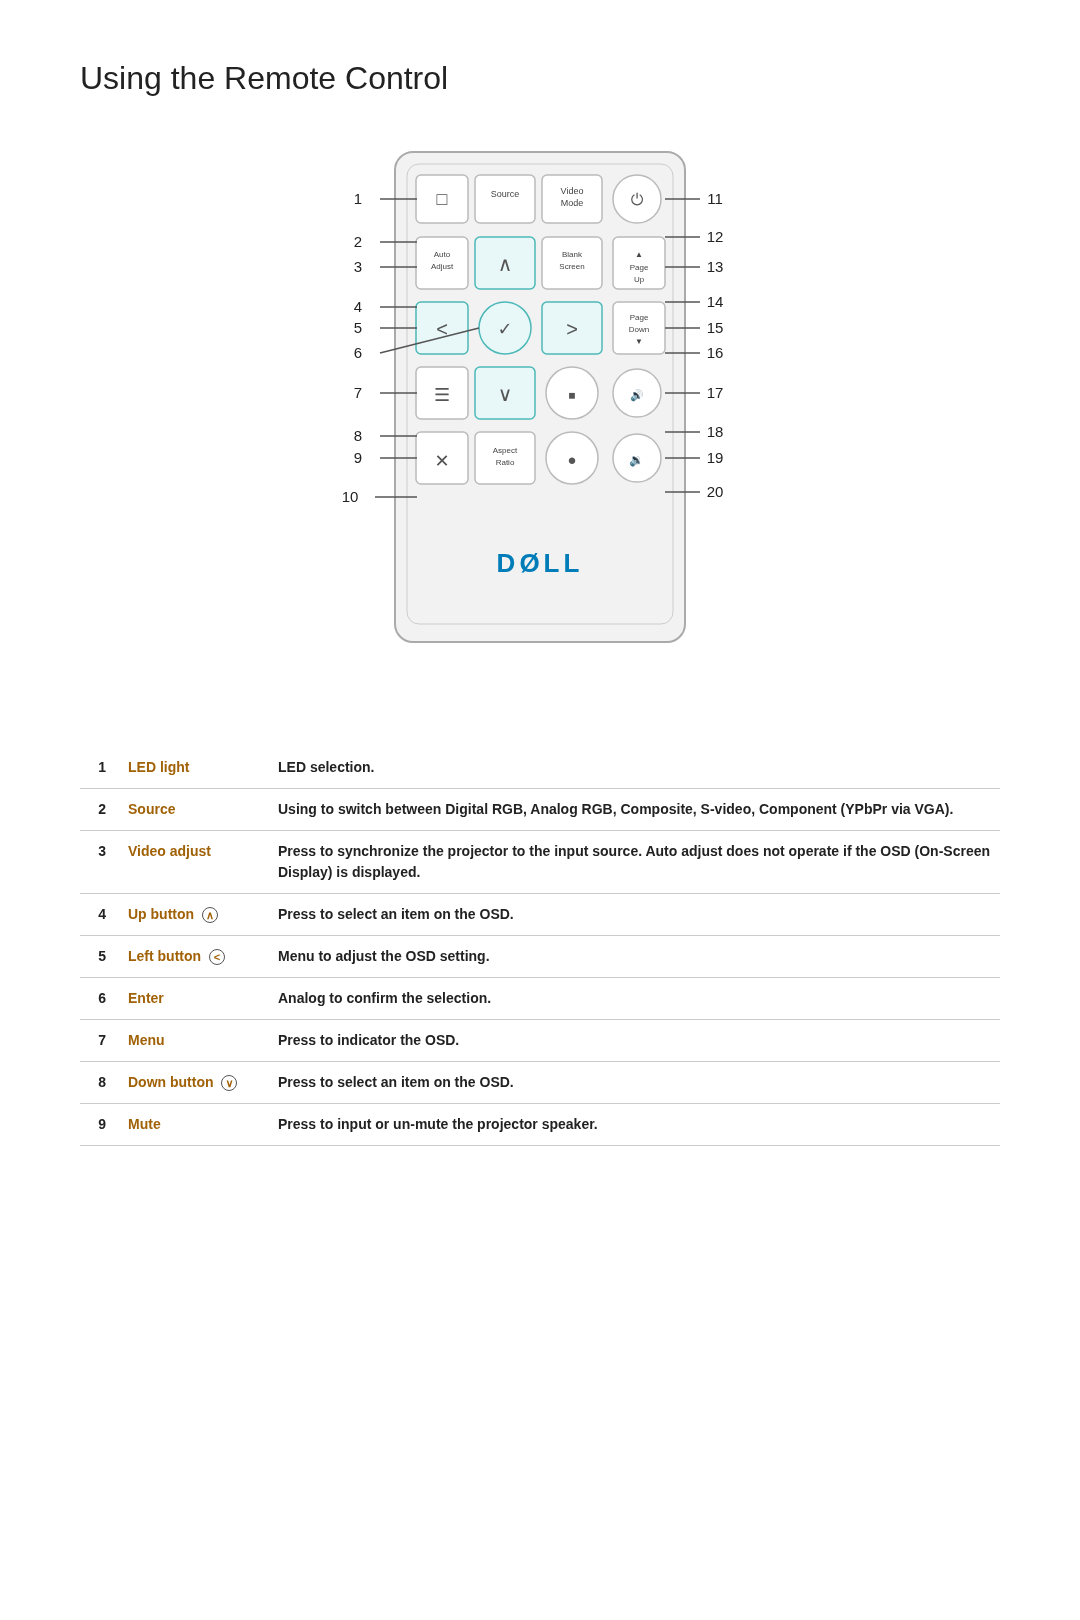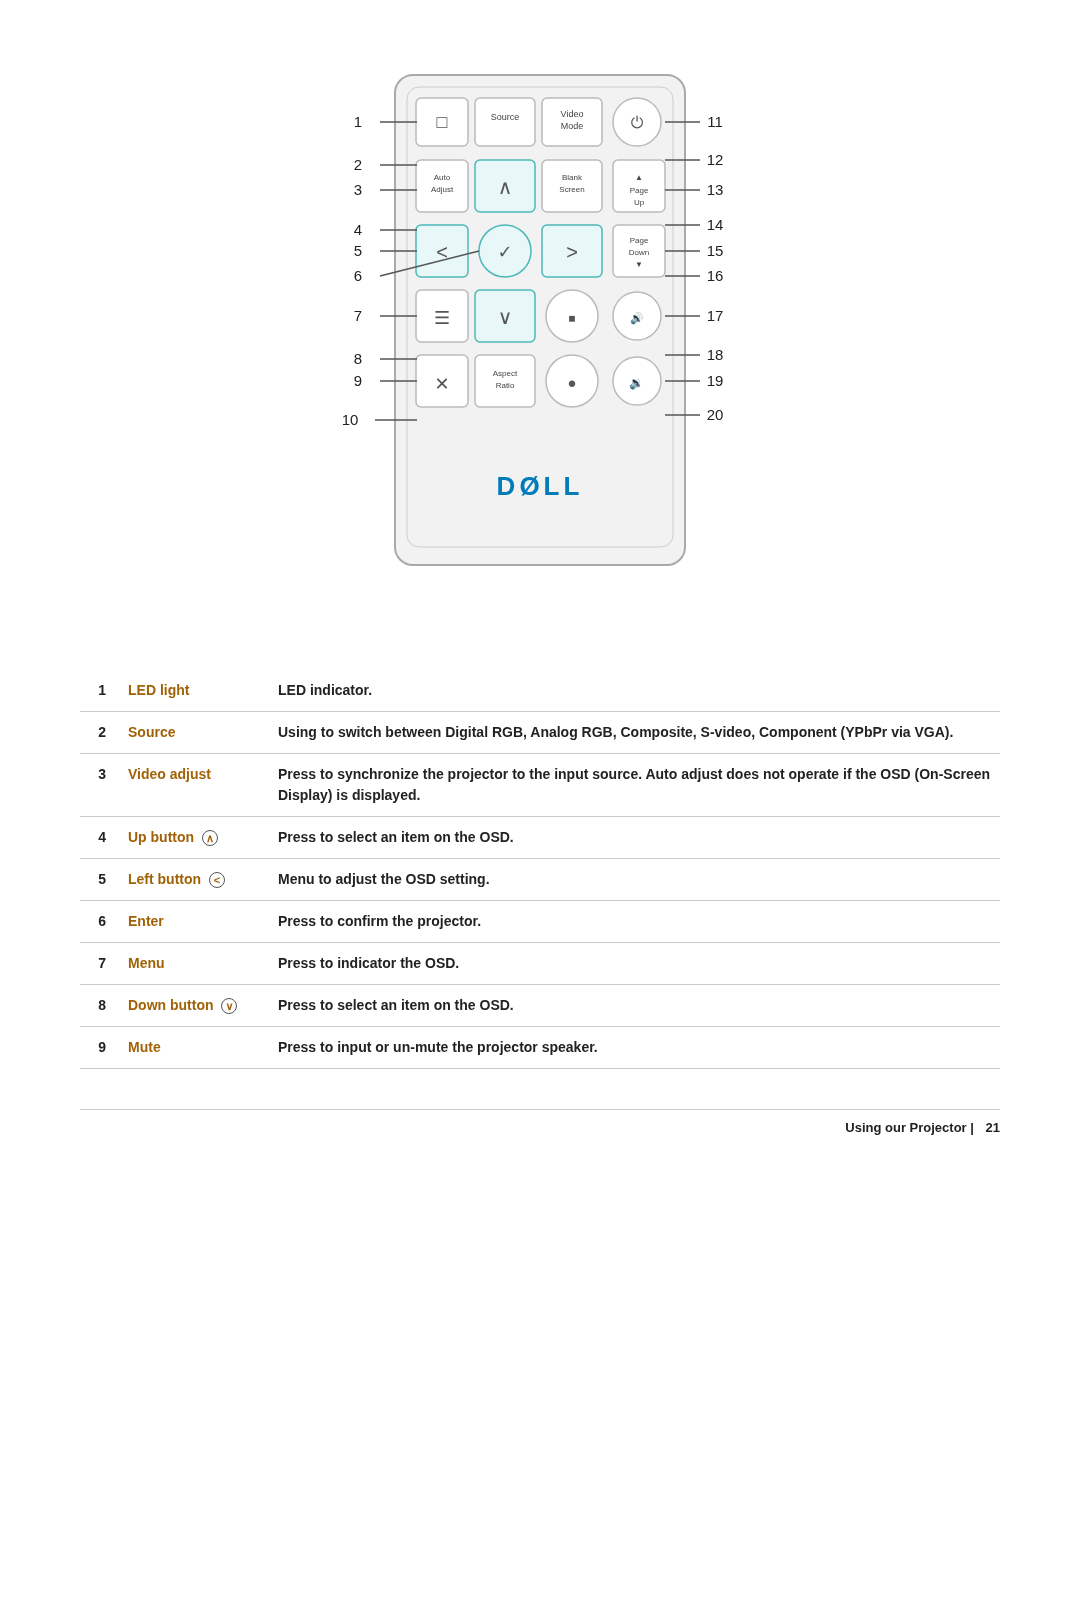--- a/index.html
+++ b/index.html
@@ -106,20 +106,21 @@
     
     .diagram-svg {
       width: 680px;
       height: 560px;
     }
   </style>
 </head>
 <body>
 
 <div class="page">
+  <h1 class="page-title">Using the Remote Control</h1>
 
   <div class="remote-diagram">
     <svg class="diagram-svg" viewBox="0 0 680 560">
 
       <rect x="195" y="15" width="290" height="490" rx="18" ry="18" fill="#f2f2f2" stroke="#aaa" stroke-width="2"></rect>
 
       <rect x="207" y="27" width="266" height="460" rx="12" ry="12" fill="none" stroke="#ccc" stroke-width="1"></rect>
 
       <rect x="216" y="38" width="52" height="48" rx="5" fill="#fff" stroke="#bbb" stroke-width="1.5"></rect>
       <text x="242" y="68" text-anchor="middle" font-size="18" fill="#555">□</text>
@@ -252,21 +253,21 @@
       <text x="515" y="360" text-anchor="middle" font-size="15" fill="#222">20</text>
 
     </svg>
   </div>
 
   <table class="spec-table">
     <tbody>
       <tr>
         <td>1</td>
         <td>LED light</td>
-        <td>LED indicator.</td>
+        <td>LED selection.</td>
       </tr>
       <tr>
         <td>2</td>
         <td>Source</td>
         <td>Using to switch between Digital RGB, Analog RGB, Composite, S-video, Component (YPbPr via VGA).</td>
       </tr>
       <tr>
         <td>3</td>
         <td>Video adjust</td>
         <td>Press to synchronize the projector to the input source. Auto adjust does not operate if the OSD (On-Screen Display) is displayed.</td>
@@ -277,38 +278,33 @@
         <td>Press to select an item on the OSD.</td>
       </tr>
       <tr>
         <td>5</td>
         <td>Left button <span class="symbol">&lt;</span></td>
         <td>Menu to adjust the OSD setting.</td>
       </tr>
       <tr>
         <td>6</td>
         <td>Enter</td>
-        <td>Press to confirm the projector.</td>
+        <td>Analog to confirm the selection.</td>
       </tr>
       <tr>
         <td>7</td>
         <td>Menu</td>
         <td>Press to indicator the OSD.</td>
       </tr>
       <tr>
         <td>8</td>
         <td>Down button <span class="symbol">∨</span></td>
         <td>Press to select an item on the OSD.</td>
       </tr>
       <tr>
         <td>9</td>
         <td>Mute</td>
         <td>Press to input or un-mute the projector speaker.</td>
       </tr>
     </tbody>
   </table>
 
-  <div class="footer">
-    <span class="footer-text">Using our Projector</span>
-    <span class="footer-text">&nbsp;|&nbsp;</span>
-    <span class="footer-page">21</span>
-  </div>
 </div>
 
 </body></html>

